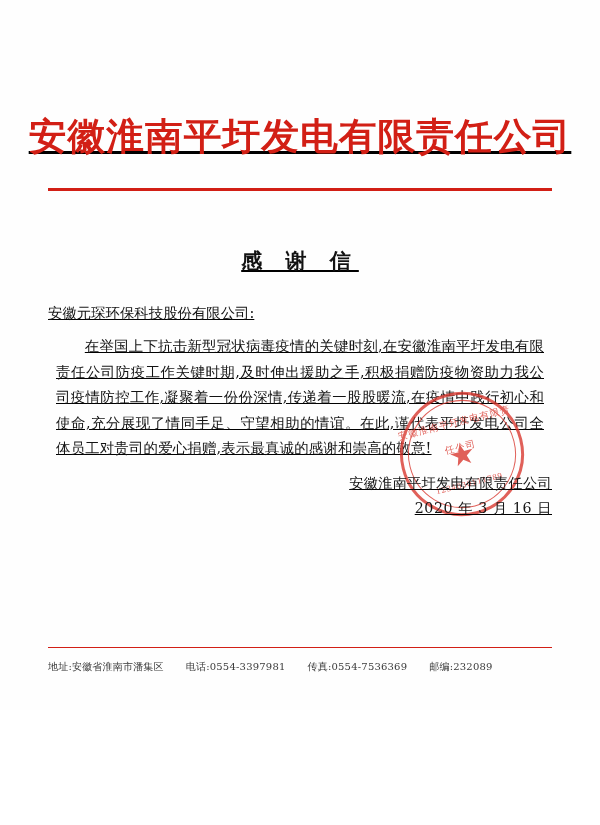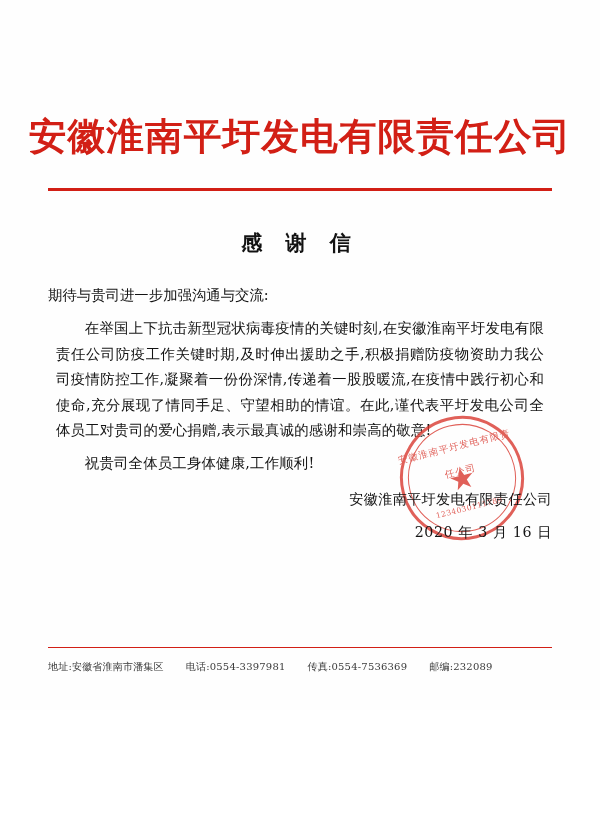--- a/index.html
+++ b/index.html
@@ -15,20 +15,21 @@
     position: relative;
   }
 
   .page {
     position: relative;
     width: 600px;
     height: 710px;
     background: #fefefe;
     box-sizing: border-box;
     padding: 0;
+    text-decoration: underline;
   }
 
   
   .letterhead {
     text-align: center;
     padding-top: 112px;
   }
   .company-name {
     color: #d21f15;
     font-weight: bold;
@@ -42,21 +43,21 @@
   .rule-top {
     margin: 26px auto 0 auto;
     width: 504px;
     height: 3px;
     background: #d21f15;
   }
 
   
   .doc-title {
     text-align: center;
-    margin-top: 38px;
+    margin-top: 56px;
     font-size: 21px;
     font-weight: bold;
     letter-spacing: 8px;
     color: #121212;
     font-family: "DejaVu Serif", "Liberation Serif", serif;
   }
 
   
   .body-wrap {
     position: relative;
@@ -81,21 +82,21 @@
   
   .sign-block {
     margin-top: 10px;
     text-align: right;
     line-height: 24px;
     font-size: 14.2px;
     position: relative;
     z-index: 2;
   }
   .sign-org { letter-spacing: 0.3px; }
-  .sign-date { letter-spacing: 0.6px; margin-top: 9px; }
+  .sign-date { letter-spacing: 0.6px; margin-top: 1px; }
 
   
   .seal {
     position: absolute;
     right: 28px;
     bottom: 4px;
     width: 118px;
     height: 118px;
     border: 3px solid #d8342b;
     border-radius: 50%;
@@ -169,27 +170,26 @@
 
   <div class="letterhead">
     <div class="company-name">安徽淮南平圩发电有限责任公司</div>
   </div>
 
   <div class="rule-top"></div>
 
   <div class="doc-title">感 谢 信</div>
 
   <div class="body-wrap">
-    <p class="salutation">期待与贵司进一步加强沟通与交流:</p>
+    <p class="salutation">安徽元琛环保科技股份有限公司:</p>
 
     <p class="para">在举国上下抗击新型冠状病毒疫情的关键时刻,在安徽淮南平圩发电有限责任公司防疫工作关键时期,及时伸出援助之手,积极捐赠防疫物资助力我公司疫情防控工作,凝聚着一份份深情,传递着一股股暖流,在疫情中践行初心和使命,充分展现了情同手足、守望相助的情谊。在此,谨代表平圩发电公司全体员工对贵司的爱心捐赠,表示最真诚的感谢和崇高的敬意!</p>
 
 
 
-    <p class="para">祝贵司全体员工身体健康,工作顺利!</p>
 
     <div class="sign-block">
       <div class="sign-org">安徽淮南平圩发电有限责任公司</div>
       <div class="sign-date">2020 年 3 月 16 日</div>
     </div>
 
     <div class="seal">
       <div class="seal-inner"></div>
       <div class="seal-text">安徽淮南平圩发电有限责任公司</div>
       <div class="seal-star">★</div>

